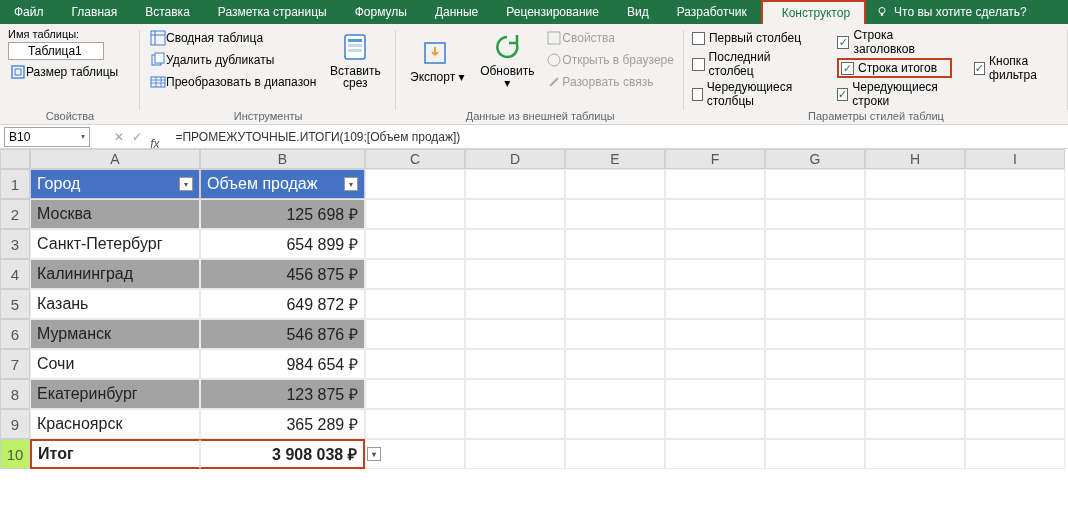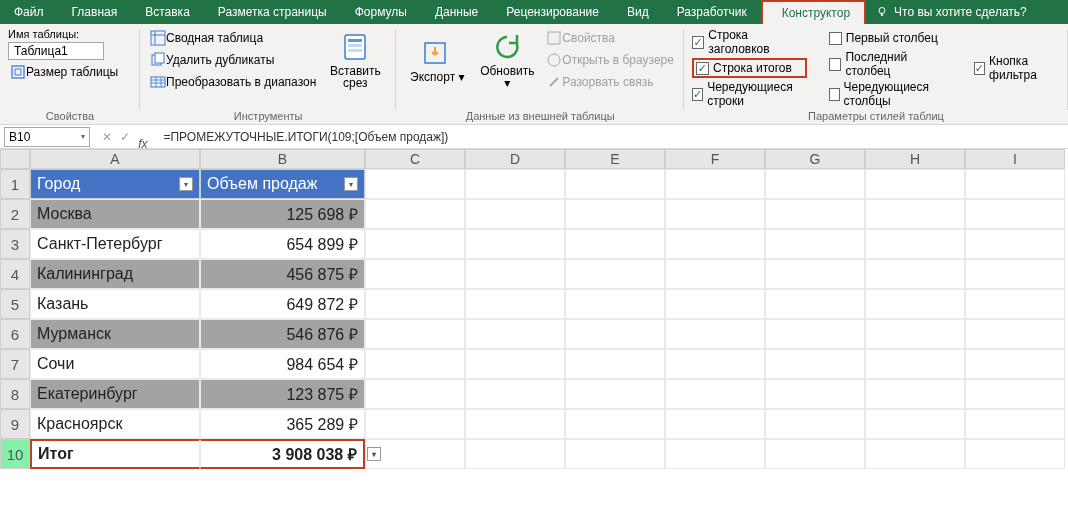--- a/index.html
+++ b/index.html
@@ -24,46 +24,46 @@
   .bigbtn { display: flex; flex-direction: column; align-items: center; width: 66px; gap: 2px; cursor: pointer; padding: 2px 2px; }
   .bigbtn .lbl { font-size: 12px; text-align: center; line-height: 12px; }
   .bigicon { width: 32px; height: 32px; display: flex; align-items: center; justify-content: center; }
   .smicon { width: 16px; height: 16px; display: flex; align-items: center; justify-content: center; }
   .chk { display: flex; align-items: center; gap: 4px; font-size: 12px; cursor: pointer; min-height: 20px; }
   .chk .box { width: 13px; height: 13px; border: 1px solid #666; display: flex; align-items: center; justify-content: center; background: #fff; }
   .chk .box.checked::after { content: "✓"; font-size: 11px; line-height: 11px; color: #217346; }
   .chk.highlight { border: 2px solid #c43e1c; padding: 0 2px; }
 
   .tablename-lbl { font-size: 11px; }
-  .tablename-input { width: 96px; height: 18px; font-size: 12px; padding: 1px 5px; border: 1px solid #a6a6a6; background: #fff; }
+  .tablename-input { width: 96px; height: 18px; font-size: 12px; padding: 1px 19px; border: 1px solid #a6a6a6; background: #fff; }
 
   
   .fbar { display: flex; align-items: center; border-bottom: 1px solid #d6d6d6; height: 24px; background: #fff; }
-  .namebox { width: 86px; height: 20px; border: 1px solid #a6a6a6; margin: 2px 2px 2px 4px; display: flex; align-items: center; justify-content: space-between; padding: 0 4px; font-size: 12px; }
+  .namebox { width: 86px; height: 20px; border: 1px solid #a6a6a6; margin: 2px 14px 2px 4px; display: flex; align-items: center; justify-content: space-between; padding: 0 4px; font-size: 12px; }
   .namebox .dd { font-size: 8px; color: #666; }
   .fxbtns { display: flex; align-items: center; gap: 8px; color: #a0a0a0; padding: 0 10px; }
   .fxlabel { color: #555; font-style: italic; margin-top: 14px; }
   .formula-input { flex: 1; height: 20px; border: none; font-size: 12px; padding: 0 6px; color: #333; }
 
   
   .grid { display: grid; grid-template-columns: 30px 170px 165px repeat(7, 100px); font-size: 16px; }
   .colhdr, .rowhdr, .corner { background: #e6e6e6; border: 1px solid #cfcfcf; display: flex; align-items: center; justify-content: center; font-size: 14px; color: #555; }
   .colhdr { height: 20px; }
   .rowhdr { height: 30px; font-size: 15px; }
   .corner { height: 20px; }
   .cell { border: 1px solid #e9e9e9; height: 30px; display: flex; align-items: center; padding: 0 6px; background: #fff; color: #222; }
   .thdr { background: #4472c4; color: #fff; font-size: 16px; border: 1px solid #cfcfcf; justify-content: space-between; gap: 8px; }
   .thdr .dd { width: 14px; height: 14px; background: #fff; border: 1px solid #999; display: flex; align-items: center; justify-content: center; font-size: 8px; color: #555; }
   .band { background: #a3a3a3; }
   .numcell { justify-content: flex-end; font-variant-numeric: tabular-nums; }
   .totalsrow .cell { font-weight: bold; border: 2px solid #c43e1c; }
   .totalsrow .cell.first { border-right: 1px solid #e9e9e9; }
   .totalsrow .cell.second { border-left: 1px solid #e9e9e9; position: relative; text-align: center; }
   .totalsrow .dd { position: absolute; right: -18px; width: 14px; height: 14px; background: #fff; border: 1px solid #999; display: flex; align-items: center; justify-content: center; font-size: 8px; color: #555; }
-  .rowhdr.active { background: #86efac; }
+  .rowhdr.active { background: #bef264; }
 </style>
 </head>
 <body>
 
 <div class="tabbar">
   <div class="tab">Файл</div>
   <div class="tab">Главная</div>
   <div class="tab">Вставка</div>
   <div class="tab">Разметка страницы</div>
   <div class="tab">Формулы</div>
@@ -193,44 +193,44 @@
         </div>
       </div>
     </div>
     <div class="group-label">Данные из внешней таблицы</div>
   </div>
 
   <div class="group" style="flex:1">
     <div class="row" style="gap:22px">
       <div class="stack">
         <label class="chk">
+            <span class="box"></span>
+            <span>Первый столбец</span>
+          </label>
+        <label class="chk">
+            <span class="box"></span>
+            <span>Последний столбец</span>
+          </label>
+        <label class="chk">
+            <span class="box"></span>
+            <span>Чередующиеся столбцы</span>
+          </label>
+      </div>
+      <div class="stack">
+        <label class="chk">
             <span class="box checked"></span>
             <span>Строка заголовков</span>
           </label>
         <label class="chk highlight">
             <span class="box checked"></span>
             <span>Строка итогов</span>
           </label>
         <label class="chk">
             <span class="box checked"></span>
             <span>Чередующиеся строки</span>
-          </label>
-      </div>
-      <div class="stack">
-        <label class="chk">
-            <span class="box"></span>
-            <span>Первый столбец</span>
-          </label>
-        <label class="chk">
-            <span class="box"></span>
-            <span>Последний столбец</span>
-          </label>
-        <label class="chk">
-            <span class="box"></span>
-            <span>Чередующиеся столбцы</span>
           </label>
       </div>
       <div class="stack">
         <label class="chk">
             <span class="box checked"></span>
             <span>Кнопка фильтра</span>
           </label>
       </div>
     </div>
     <div class="group-label">Параметры стилей таблиц</div>

